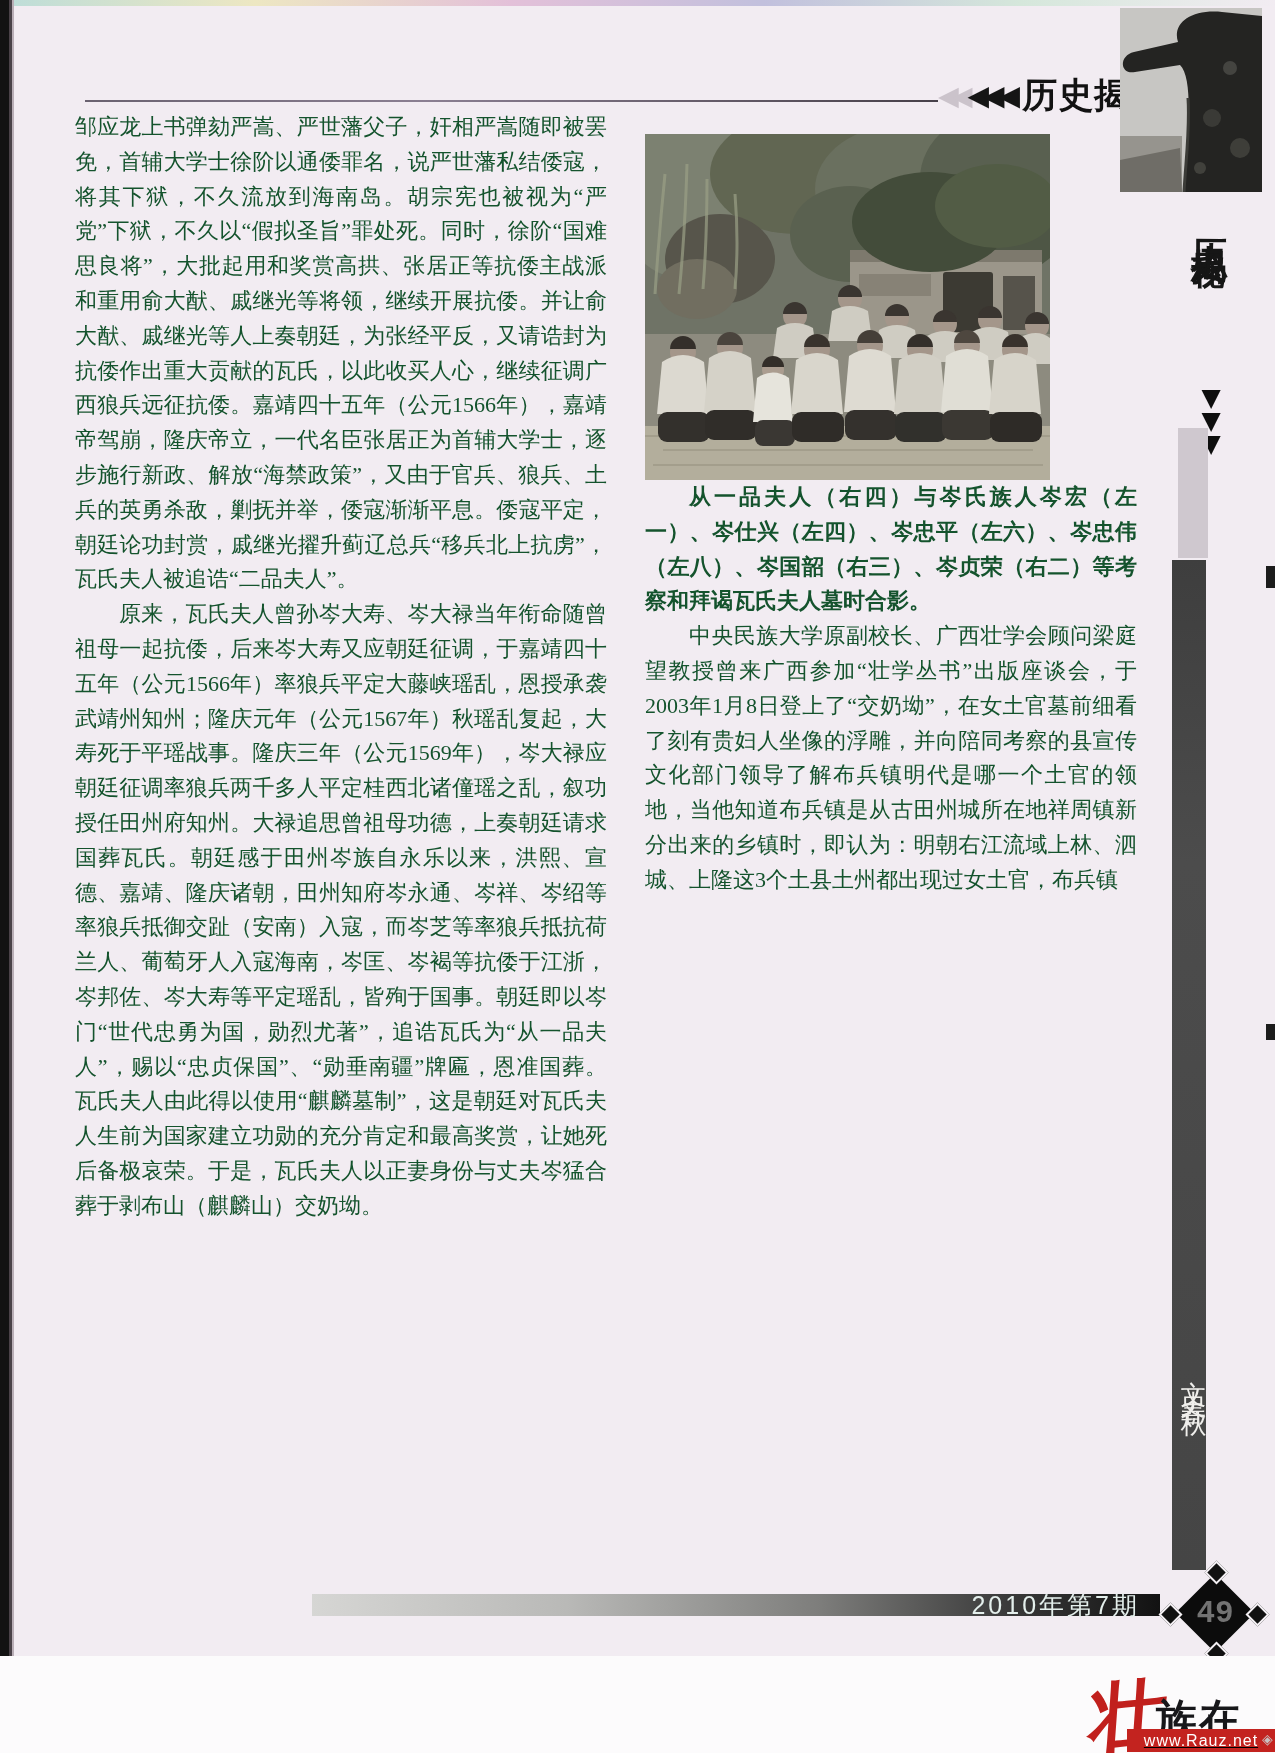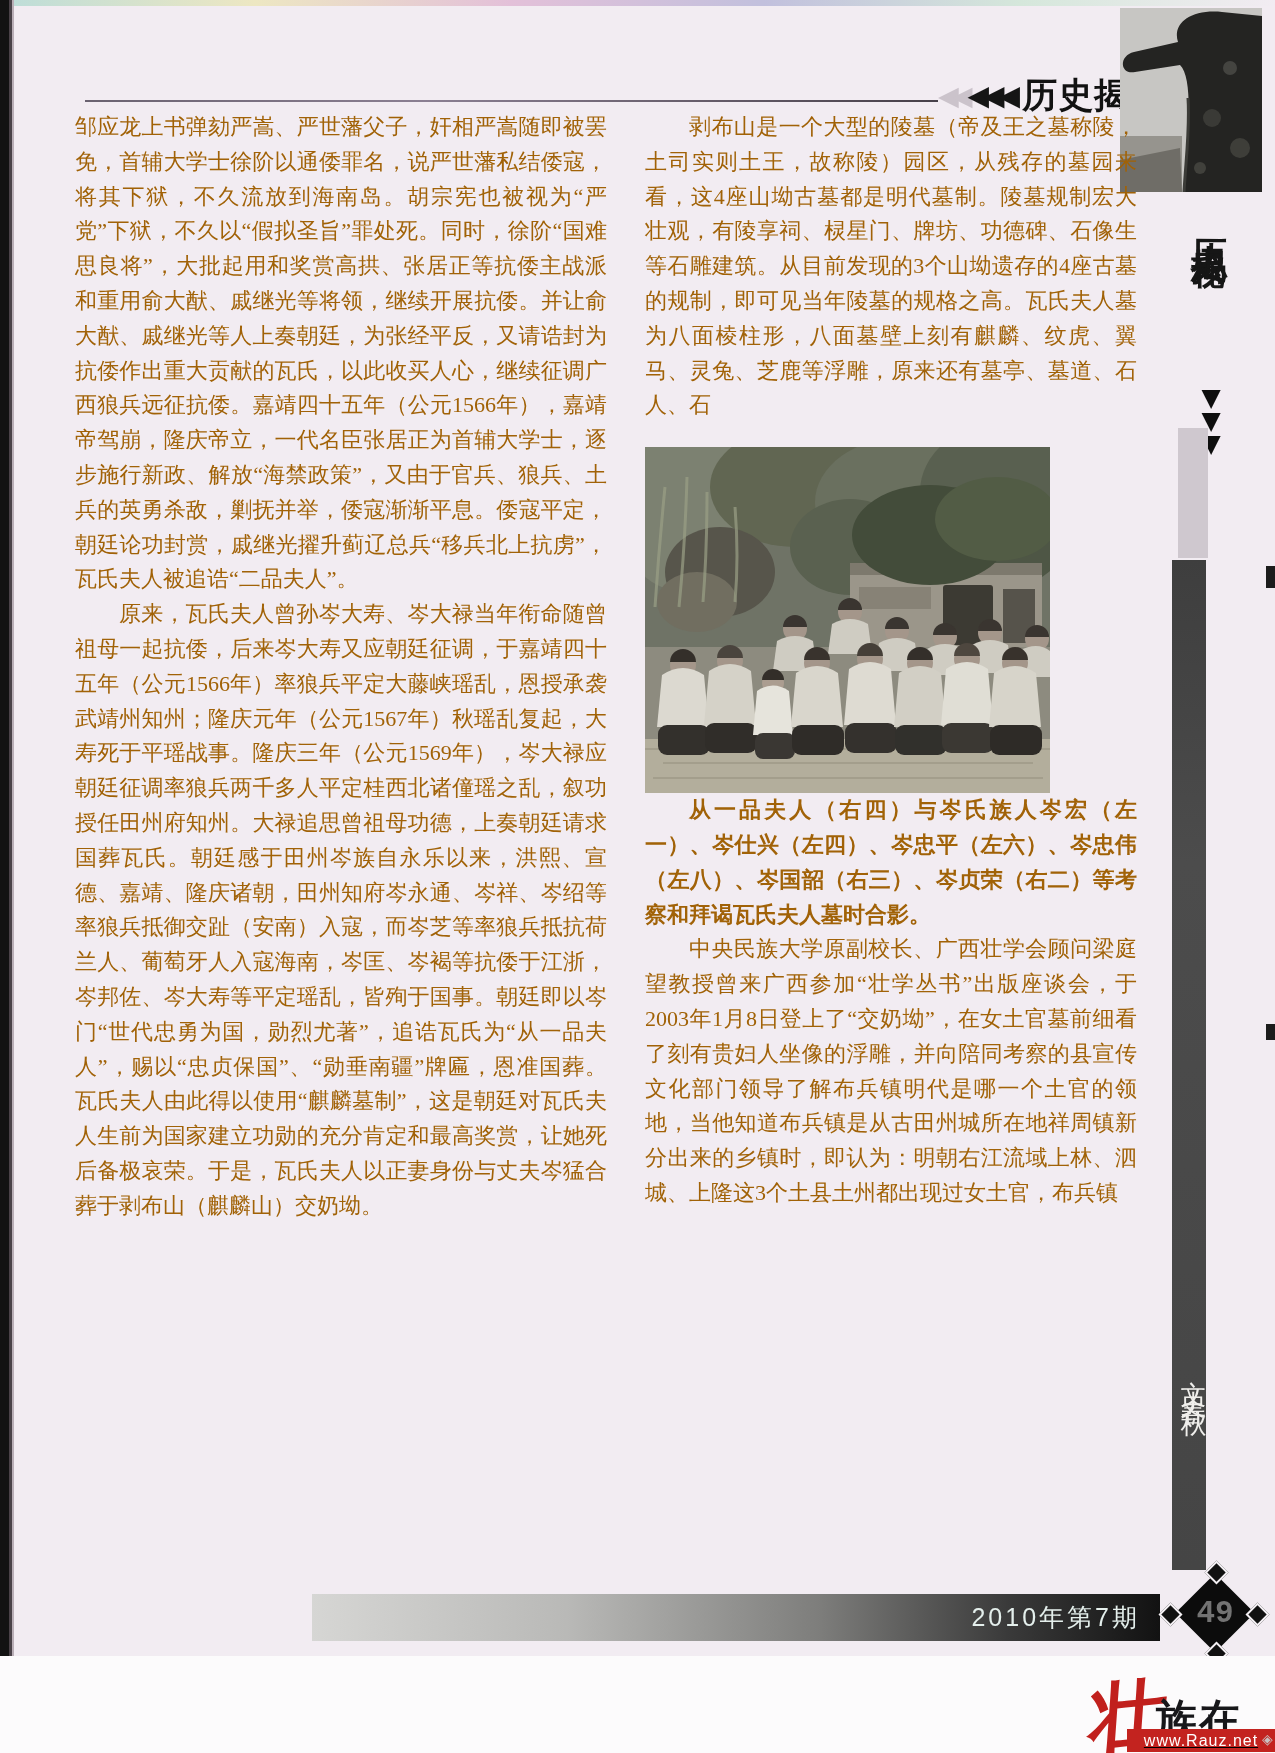--- a/index.html
+++ b/index.html
@@ -32,30 +32,30 @@
   .v-arrows span{display:block;}
   .pre-bar{position:absolute;left:1178px;top:428px;width:30px;height:130px;background:#cfc8cf;}
   .side-bar{position:absolute;left:1172px;top:560px;width:34px;height:1010px;background:linear-gradient(180deg,#3e3e3e,#4c4c4c 30%,#454545);}
   .side-bar-text{position:absolute;left:1177px;top:1360px;writing-mode:vertical-rl;text-orientation:upright;
     color:#f0efec;font-size:26px;letter-spacing:10px;font-family:"Liberation Sans",sans-serif;}
 
   
   .col{position:absolute;top:110px;}
   .col-left{left:75px;width:532px;}
   .col-right{left:645px;width:492px;}
-  .col p{margin:0;font-size:22px;line-height:34.8px;color:#a16207;
+  .col p{margin:0;font-size:22px;line-height:34.8px;color:#14532d;
     text-align:justify;text-justify:inter-character;}
   .indent{text-indent:2em;}
   .group-photo{display:block;margin-top:24px;}
   .caption{margin:17px 0 0 0;font-family:"Liberation Sans",sans-serif;font-weight:bold;
     font-size:21px;line-height:32px;color:#151519;text-align:justify;text-justify:inter-character;text-indent:2em;}
   .p-rest{margin-top:14px !important;}
 
   
-  .footer-bar{position:absolute;left:312px;top:1594px;width:848px;height:47px;box-sizing:border-box;
+  .footer-bar{position:absolute;left:312px;top:1594px;width:848px;height:22px;box-sizing:border-box;
     background:linear-gradient(90deg,#d6d6d4 0%,#b9b9b7 30%,#7d7d7b 60%,#3a3a3a 82%,#121212 100%);
     display:flex;align-items:center;justify-content:flex-end;padding-right:20px;text-align:right;}
   .footer-issue{color:#e4efec;font-size:25px;letter-spacing:3px;font-family:"Liberation Sans",sans-serif;}
   .diamond-big{position:absolute;left:1187px;top:1585px;width:56px;height:56px;background:#0c0c0c;transform:rotate(45deg);}
   .diamond-num{position:absolute;left:1187px;top:1585px;width:56px;height:56px;display:flex;align-items:center;justify-content:center;
     color:#737373;font-size:31px;font-weight:bold;font-family:Liberation Mono, monospace;}
   .diamond-sm{position:absolute;width:13px;height:13px;background:#111;transform:rotate(45deg);border:2px solid #f4f0f4;}
   .dsm-top{left:1208px;top:1564px;}
   .dsm-bottom{left:1208px;top:1645px;}
   .dsm-left{left:1162px;top:1606px;}
@@ -109,21 +109,20 @@
   <div class="pre-bar"></div>
   <div class="side-bar"></div>
   <div class="side-bar-text">文史春秋</div>
 
   <div class="col col-left">
     <p>邹应龙上书弹劾严嵩、严世藩父子，奸相严嵩随即被罢免，首辅大学士徐阶以通倭罪名，说严世藩私结倭寇，将其下狱，不久流放到海南岛。胡宗宪也被视为“严党”下狱，不久以“假拟圣旨”罪处死。同时，徐阶“国难思良将”，大批起用和奖赏高拱、张居正等抗倭主战派和重用俞大猷、戚继光等将领，继续开展抗倭。并让俞大猷、戚继光等人上奏朝廷，为张经平反，又请诰封为抗倭作出重大贡献的瓦氏，以此收买人心，继续征调广西狼兵远征抗倭。嘉靖四十五年（公元1566年），嘉靖帝驾崩，隆庆帝立，一代名臣张居正为首辅大学士，逐步施行新政、解放“海禁政策”，又由于官兵、狼兵、土兵的英勇杀敌，剿抚并举，倭寇渐渐平息。倭寇平定，朝廷论功封赏，戚继光擢升蓟辽总兵“移兵北上抗虏”，瓦氏夫人被追诰“二品夫人”。</p>
     <p class="indent">原来，瓦氏夫人曾孙岑大寿、岑大禄当年衔命随曾祖母一起抗倭，后来岑大寿又应朝廷征调，于嘉靖四十五年（公元1566年）率狼兵平定大藤峡瑶乱，恩授承袭武靖州知州；隆庆元年（公元1567年）秋瑶乱复起，大寿死于平瑶战事。隆庆三年（公元1569年），岑大禄应朝廷征调率狼兵两千多人平定桂西北诸僮瑶之乱，叙功授任田州府知州。大禄追思曾祖母功德，上奏朝廷请求国葬瓦氏。朝廷感于田州岑族自永乐以来，洪熙、宣德、嘉靖、隆庆诸朝，田州知府岑永通、岑祥、岑绍等率狼兵抵御交趾（安南）入寇，而岑芝等率狼兵抵抗荷兰人、葡萄牙人入寇海南，岑匡、岑褐等抗倭于江浙，岑邦佐、岑大寿等平定瑶乱，皆殉于国事。朝廷即以岑门“世代忠勇为国，勋烈尤著”，追诰瓦氏为“从一品夫人”，赐以“忠贞保国”、“勋垂南疆”牌匾，恩准国葬。瓦氏夫人由此得以使用“麒麟墓制”，这是朝廷对瓦氏夫人生前为国家建立功勋的充分肯定和最高奖赏，让她死后备极哀荣。于是，瓦氏夫人以正妻身份与丈夫岑猛合葬于剥布山（麒麟山）交奶坳。</p>
   </div>
 
   <div class="col col-right">
-    <p class="indent">剥布山是一个大型的陵墓（帝及王之墓称陵，土司实则土王，故称陵）园区，从残存的墓园来看，这4座山坳古墓都是明代墓制。陵墓规制宏大壮观，有陵享祠、棂星门、牌坊、功德碑、石像生等石雕建筑。从目前发现的3个山坳遗存的4座古墓的规制，即可见当年陵墓的规格之高。瓦氏夫人墓为八面棱柱形，八面墓壁上刻有麒麟、纹虎、翼马、灵兔、芝鹿等浮雕，原来还有墓亭、墓道、石人、石</p>
 
     <svg class="group-photo" viewBox="0 0 405 346" width="405" height="346">
       <rect width="405" height="346" fill="#8d8b7f"></rect>
       <rect width="405" height="200" fill="#6f7366"></rect>
       <ellipse cx="40" cy="60" rx="70" ry="85" fill="#7c8171"></ellipse>
       <ellipse cx="150" cy="40" rx="85" ry="60" fill="#616652"></ellipse>
       <ellipse cx="260" cy="55" rx="90" ry="65" fill="#6a705f"></ellipse>
       <ellipse cx="360" cy="45" rx="85" ry="70" fill="#596050"></ellipse>
       <ellipse cx="320" cy="95" rx="100" ry="55" fill="#4e5645"></ellipse>
       <ellipse cx="205" cy="100" rx="60" ry="48" fill="#5a6150"></ellipse>

